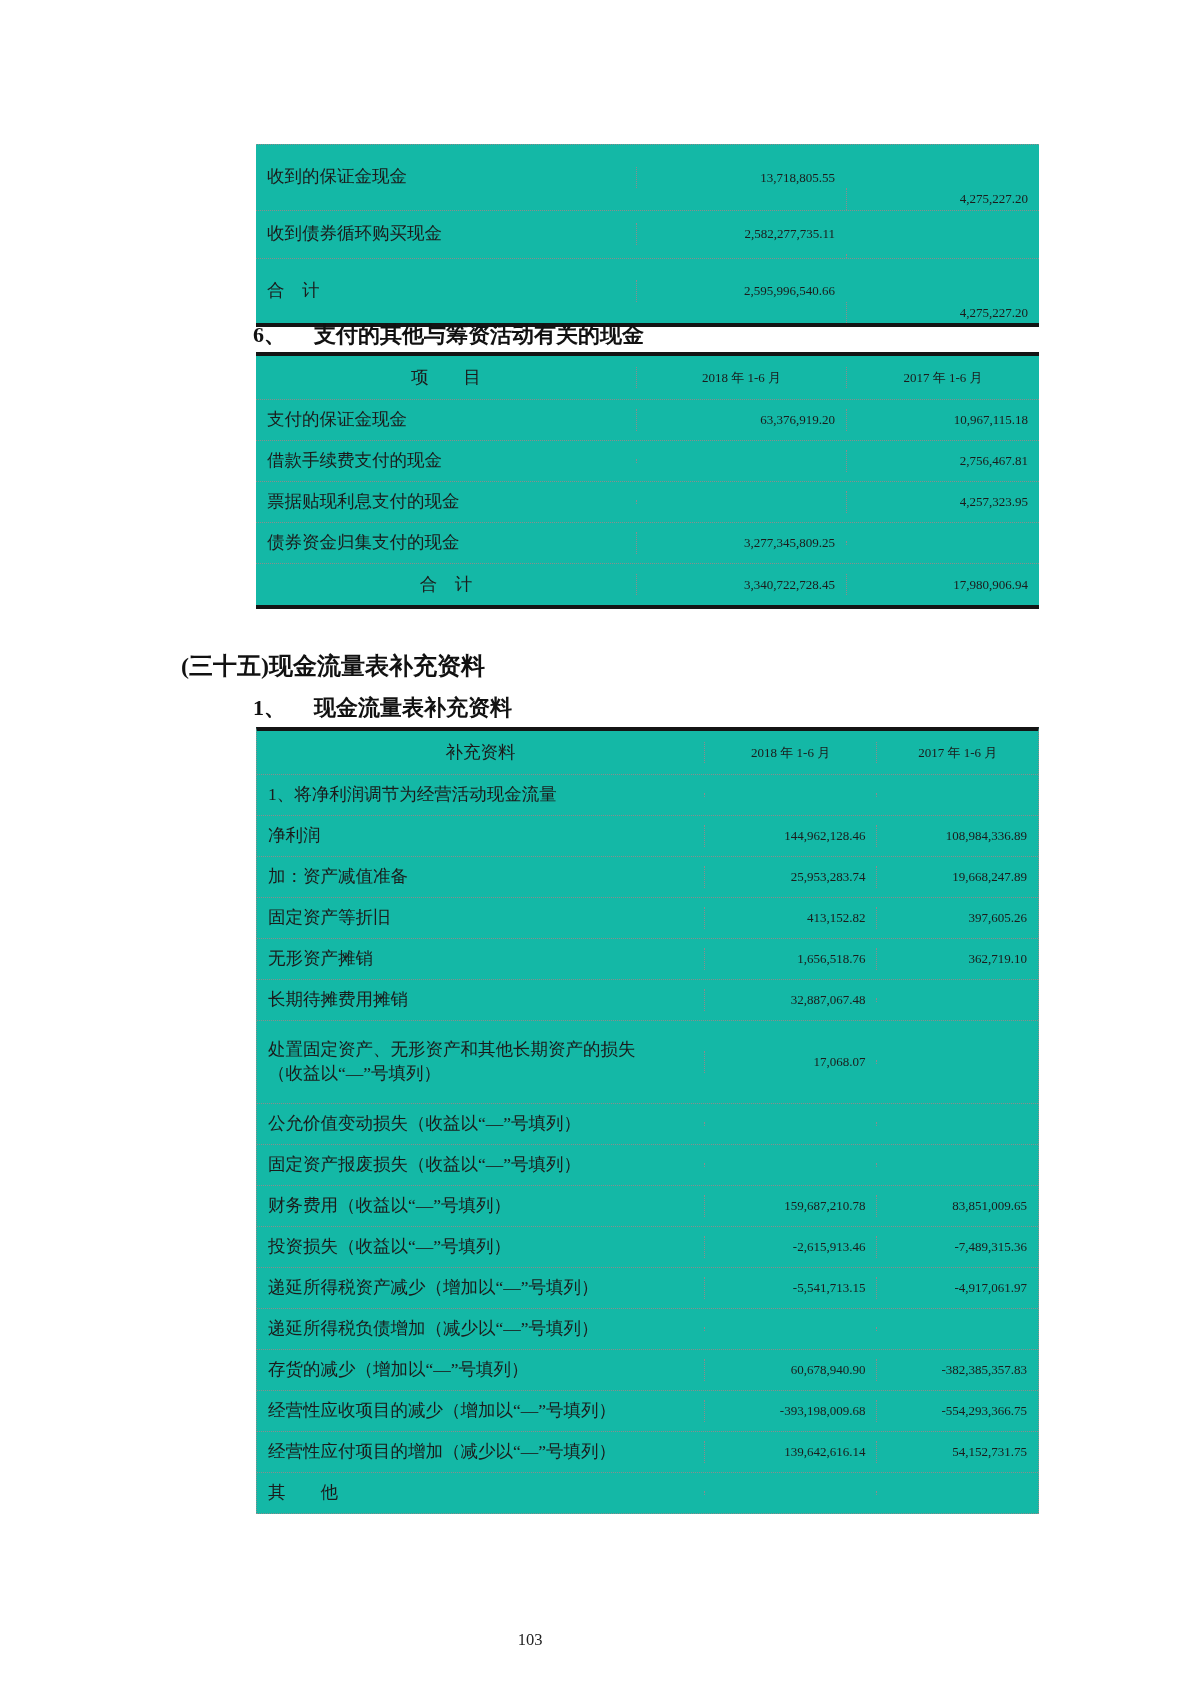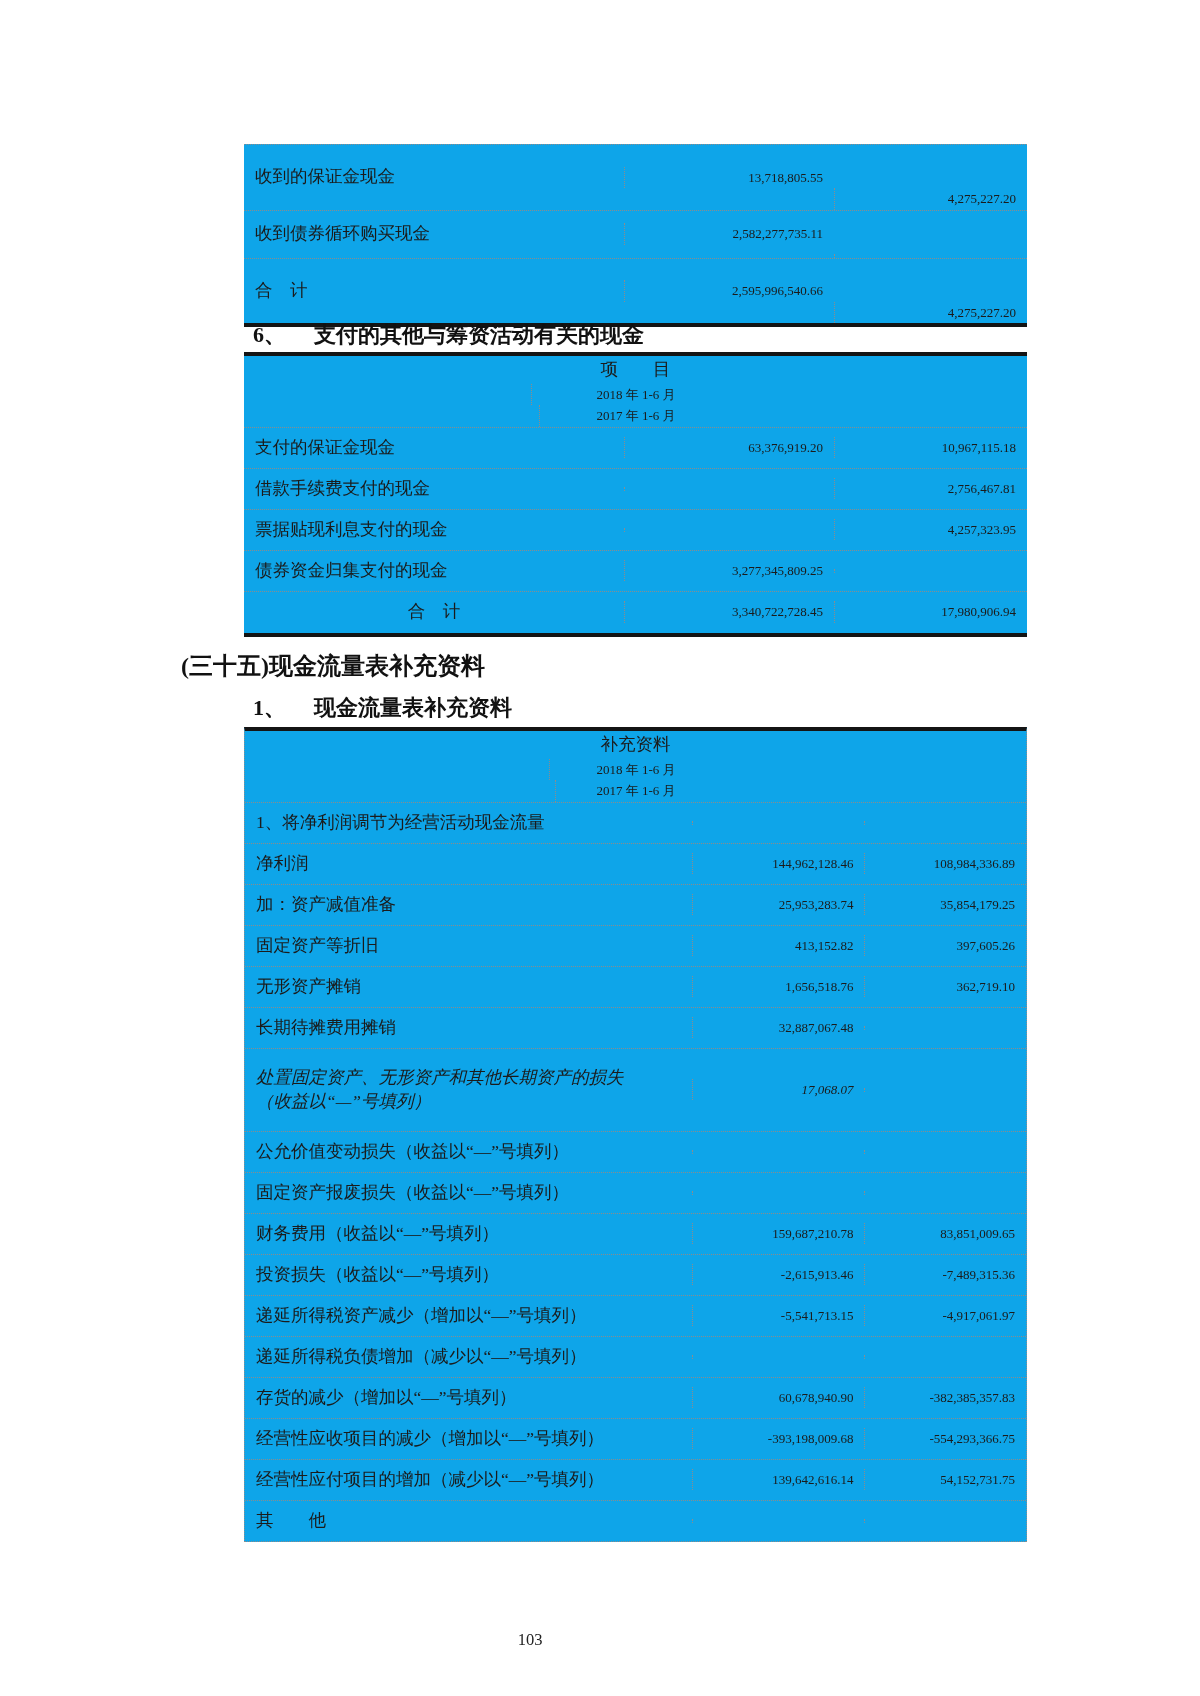--- a/index.html
+++ b/index.html
@@ -7,29 +7,29 @@
     width:1200px;height:1696px;
     background:#ffffff;
     font-family:"Liberation Serif","DejaVu Serif",serif;
     color:#1b1b1b;
     position:relative;
     overflow:hidden;
   }
   .page{position:absolute;inset:0;}
 
   
-  .fin-table{position:absolute;left:244px;width:783px;box-sizing:border-box;background:#0ea5e9;}
+  .fin-table{position:absolute;left:256px;width:783px;box-sizing:border-box;background:#14b8a6;}
   .trow{display:flex;align-items:center;min-height:41px;border-bottom:1px dotted #8c8c8c;box-sizing:border-box;}
   .trow.total{border-bottom:4px solid #141414;}
   .c{display:flex;align-items:center;box-sizing:border-box;padding:2px 11px;font-size:17.5px;line-height:1.35;}
   .c2,.c3{justify-content:flex-end;text-align:right;border-left:1px dotted #8c8c8c;font-size:13px;}
-  .thead{min-height:44px;flex-direction:column;}
+  .thead{min-height:44px;}
   .thead .c{justify-content:center;text-align:center;}
   .center-label .c1{justify-content:center;text-align:center;}
-  .twoline{min-height:83px;font-style:italic;}
+  .twoline{min-height:83px;}
   .twoline .c1{white-space:pre-line;}
 
   
   .table-a{top:144px;border-top:1px dotted #8c8c8c;}
   .table-a .trow{min-height:42px;}
   .table-a .c1{width:380px;}
   .table-a .c2{width:210px;}
   .table-a .c3{width:193px;margin-top:43px;}
 
   
@@ -139,21 +139,21 @@
           <div class="c c3"></div>
         </div>
         <div class="trow">
           <div class="c c1">净利润</div>
           <div class="c c2">144,962,128.46</div>
           <div class="c c3">108,984,336.89</div>
         </div>
         <div class="trow">
           <div class="c c1">加：资产减值准备</div>
           <div class="c c2">25,953,283.74</div>
-          <div class="c c3">35,854,179.25</div>
+          <div class="c c3">19,668,247.89</div>
         </div>
         <div class="trow">
           <div class="c c1">固定资产等折旧</div>
           <div class="c c2">413,152.82</div>
           <div class="c c3">397,605.26</div>
         </div>
         <div class="trow">
           <div class="c c1">无形资产摊销</div>
           <div class="c c2">1,656,518.76</div>
           <div class="c c3">362,719.10</div>

